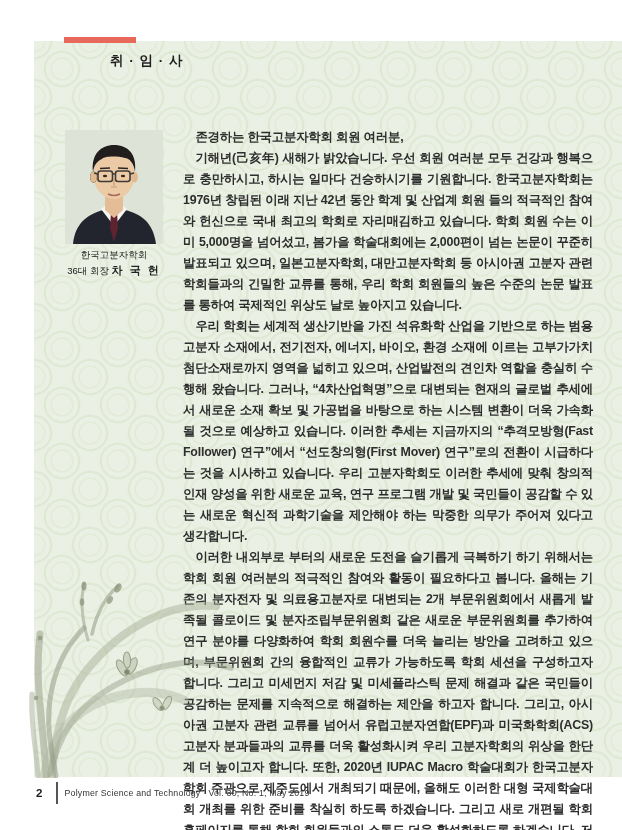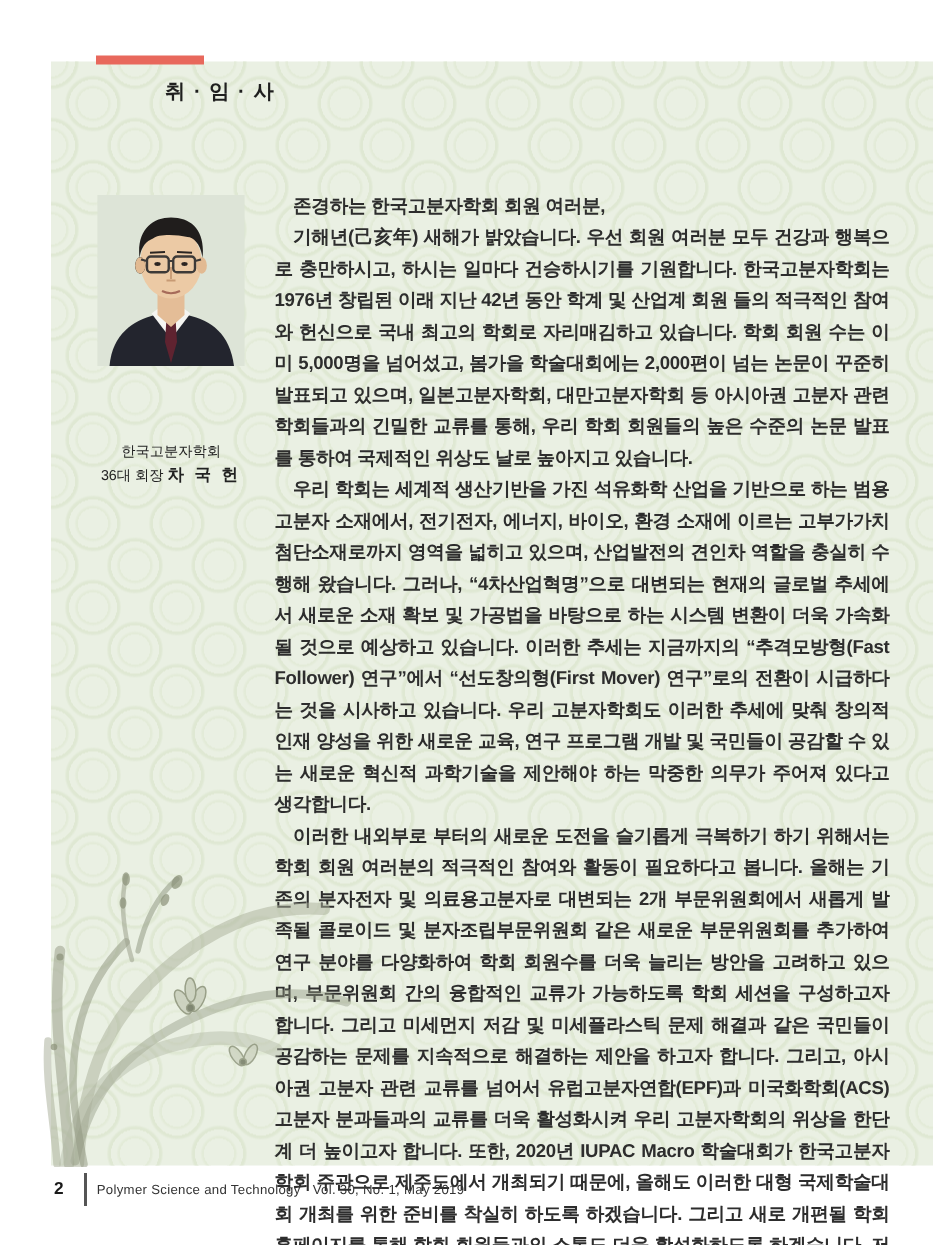--- a/index.html
+++ b/index.html
@@ -31,21 +31,21 @@
   }
 
   .photo{
     position:absolute;left:65px;top:130px;width:98px;height:114px;
     background:#dce3d6;overflow:hidden;
   }
   .caption{
     position:absolute;left:38px;top:248px;width:152px;text-align:center;
     color:#222;line-height:14px;
   }
-  .caption .affil{font-size:9.5px;margin-top:47px;}
+  .caption .affil{font-size:9.5px;}
   .caption .role{font-size:9.5px;margin-top:1px;}
   .caption .role b{font-size:11px;letter-spacing:2px;margin-top:36px;}
 
   .article{
     position:absolute;left:183px;top:127px;width:410px;
     font-size:12.4px;line-height:21px;color:#2d2d2d;
     text-align:justify;letter-spacing:-0.2px;
   }
   .article p{margin:0;text-indent:1em;font-weight:bold;}
 

